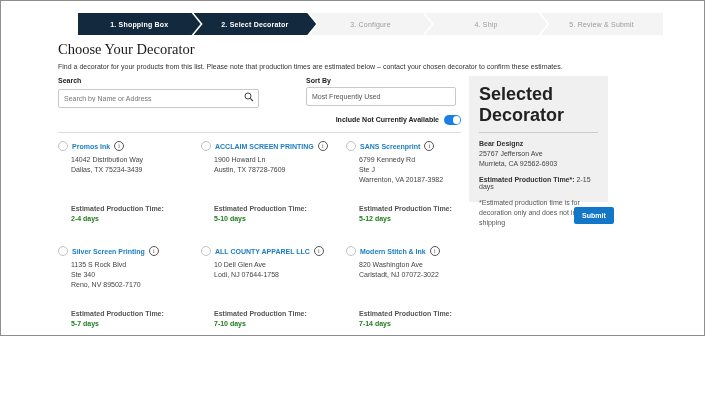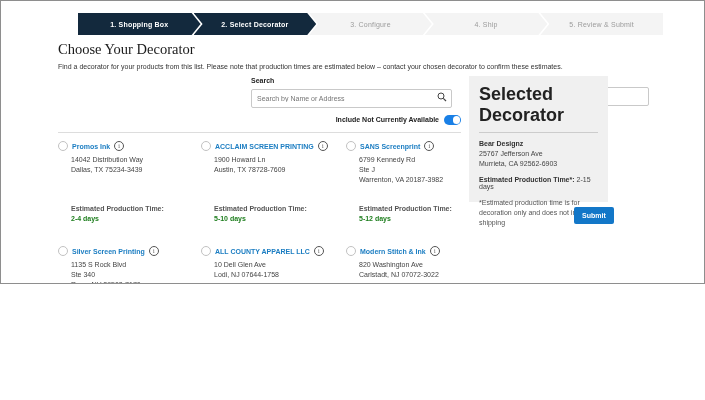--- a/index.html
+++ b/index.html
@@ -1,37 +1,37 @@
 <!DOCTYPE html>
 <html><head>
 <meta charset="utf-8">
 <style>
   html,body{margin:0;padding:0;background:#fff;}
   .page{
-    position:relative;width:705px;height:284px;box-sizing:border-box;
+    position:relative;width:705px;height:336px;box-sizing:border-box;
     border:1px solid #8e8e8e;background:#fff;overflow:hidden;
     font-family:"Liberation Sans",sans-serif;color:#333;
   }
   
   .stepper{position:absolute;left:77px;top:12px;width:585px;height:22px;display:flex;}
   .step{
     flex:1;display:flex;align-items:center;justify-content:center;
     font-size:7px;letter-spacing:.2px;
     clip-path:polygon(0 0,calc(100% - 9px) 0,100% 50%,calc(100% - 9px) 100%,0 100%,9px 50%);
     margin-left:-7px;
   }
   .step:first-child{margin-left:0;clip-path:polygon(0 0,calc(100% - 9px) 0,100% 50%,calc(100% - 9px) 100%,0 100%);}
   .step:last-child{clip-path:polygon(0 0,100% 0,100% 100%,0 100%,9px 50%);}
   .step.done,.step.active{background:#13293d;color:#fff;font-weight:bold;}
   .step.upcoming{background:#f4f4f4;color:#9b9b9b;}
   
   .main{position:absolute;left:57px;top:40px;width:591px;}
   .page-title{font-family:"Liberation Serif",serif;font-size:14.5px;font-weight:normal;color:#1a1a1a;margin:0;}
   .page-subtitle{font-size:7px;color:#333;margin-top:5px;white-space:nowrap;}
-  .controls{display:flex;margin-top:7px;justify-content:flex-end;}
+  .controls{display:flex;margin-top:7px;}
   .field-label{font-size:7px;font-weight:bold;color:#222;margin-bottom:3px;}
   .search-block{width:201px;}
   .search-wrap{position:relative;}
   .search-wrap input{
     width:100%;height:19px;box-sizing:border-box;border:1px solid #c9c9c9;border-radius:2px;
     font-size:7px;padding:0 18px 0 5px;color:#777;font-family:"Liberation Sans",sans-serif;outline:none;
   }
   .search-icon{position:absolute;right:5px;top:4.5px;}
   .sort-block{margin-left:47px;width:150px;}
   .sort-box{

